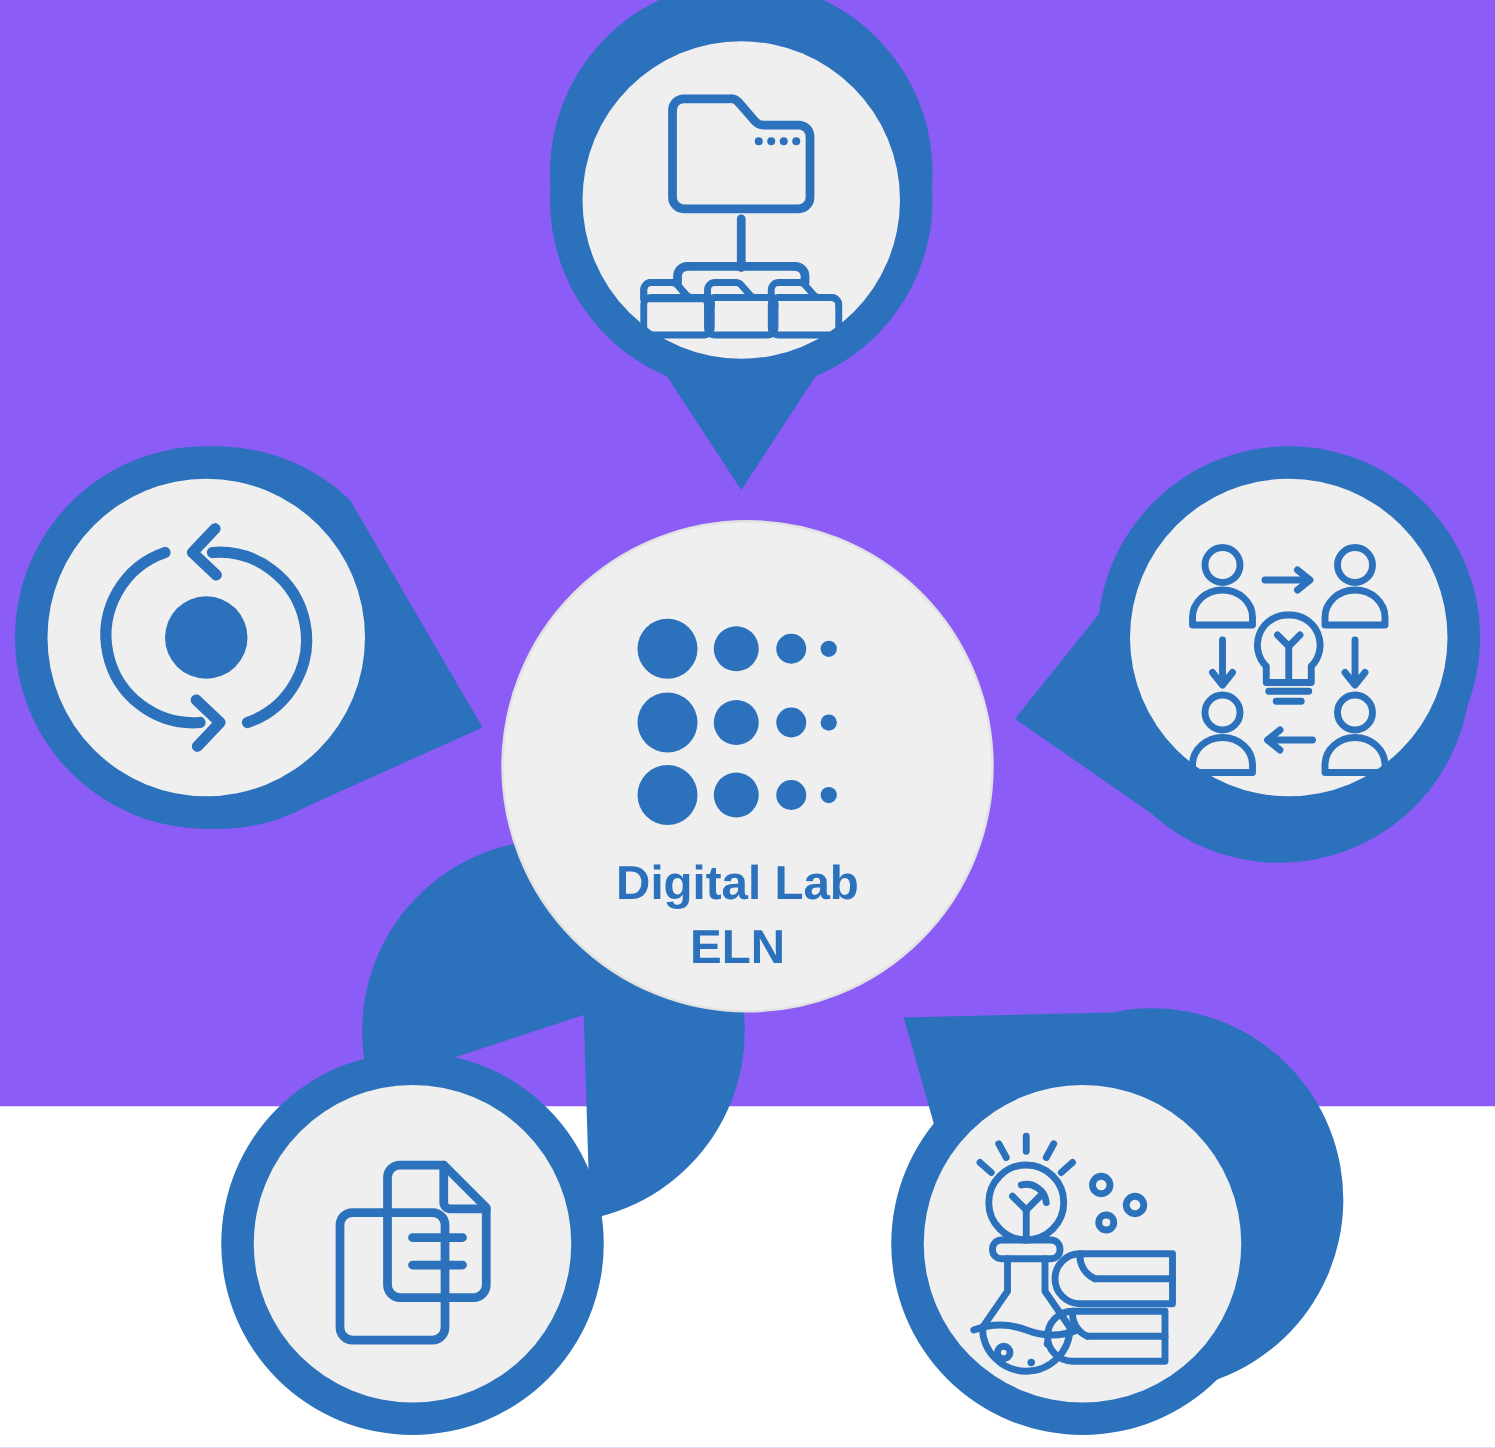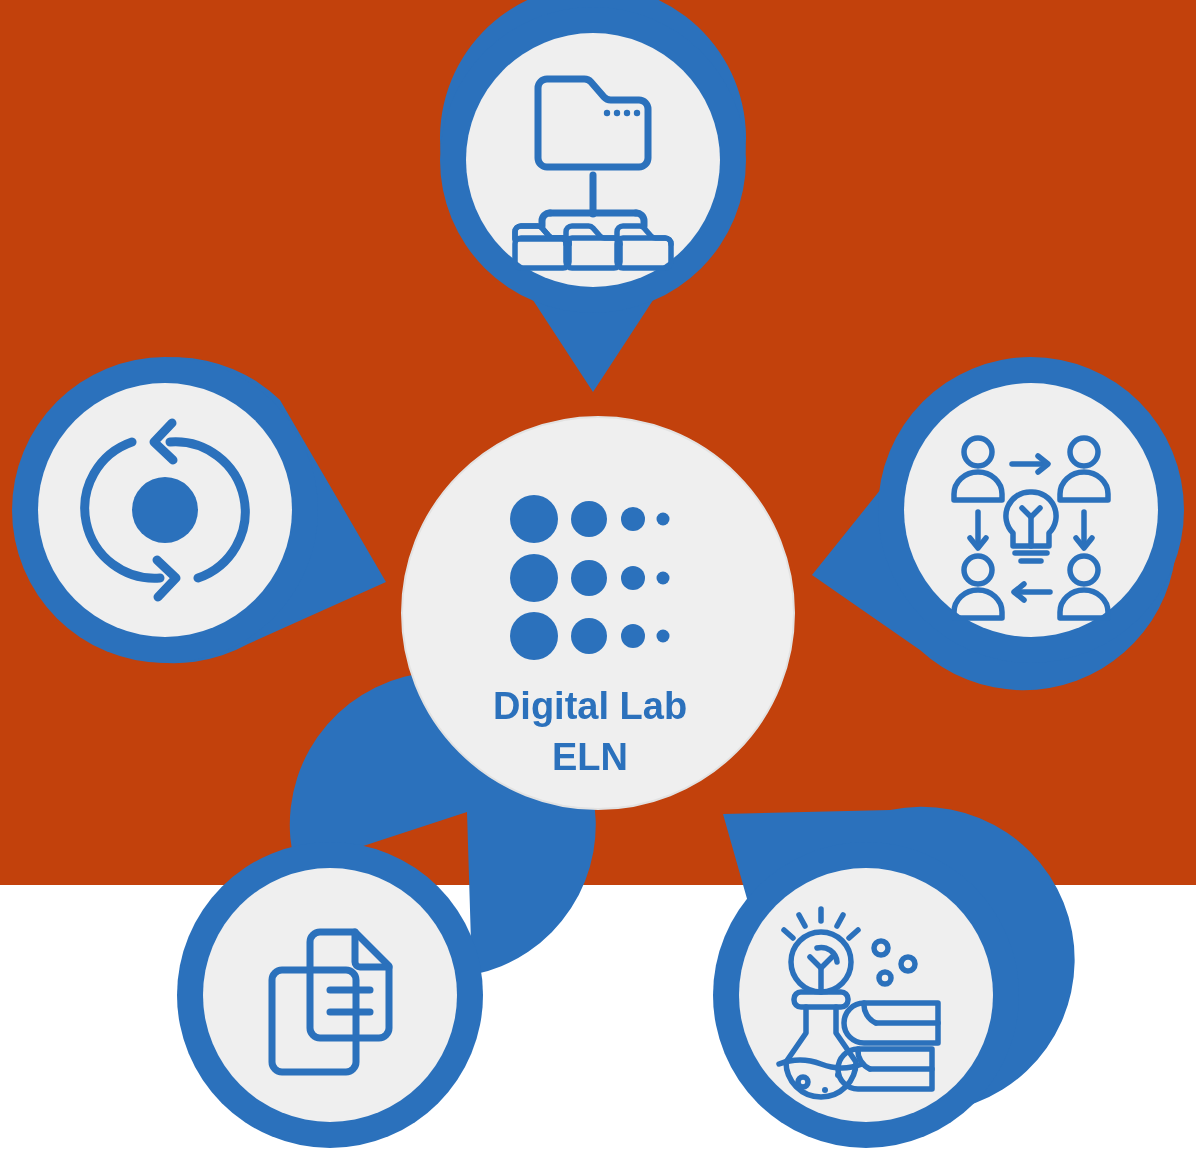--- a/index.html
+++ b/index.html
@@ -11,21 +11,21 @@
   body {
     width: 1196px;
     height: 1158px;
     font-family: "Liberation Sans", sans-serif;
     overflow: hidden;
   }
   #canvas {
     position: relative;
     width: 1196px;
     height: 885px;
-    background: #c2410c;
+    background: #8b5cf6;
   }
   #diagram-svg {
     display: block;
     width: 1196px;
     height: 1158px;
   }
   .pin-body { fill: #2B71BC; }
   .pin-disc { fill: #EFEFEF; }
   .icon-stroke {
     fill: none;

